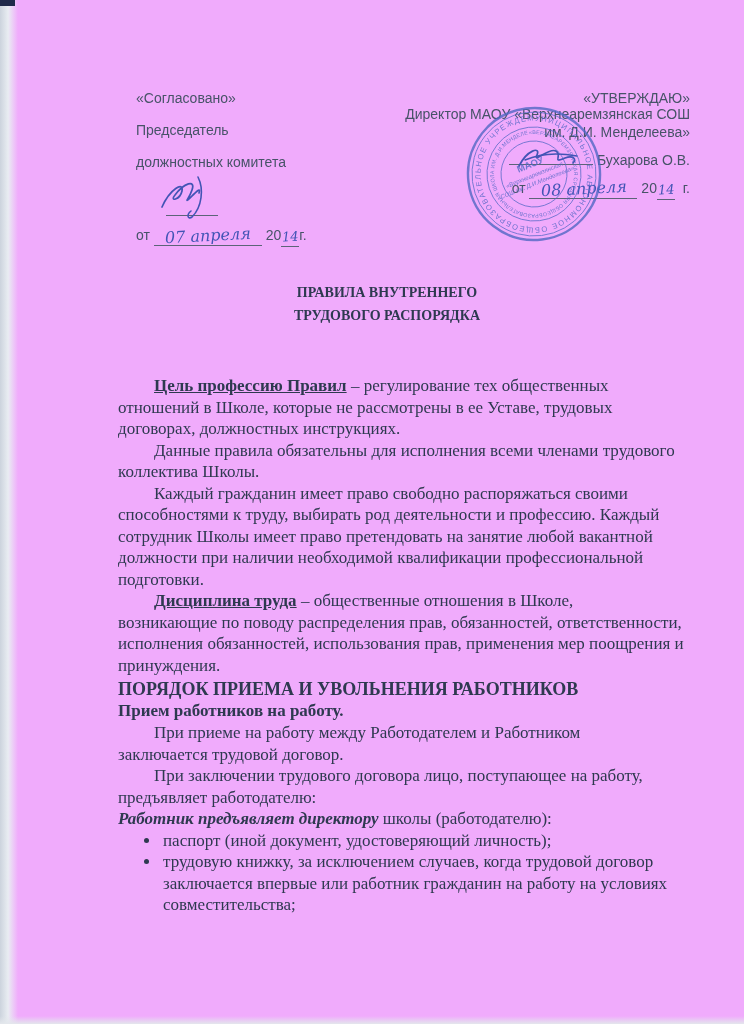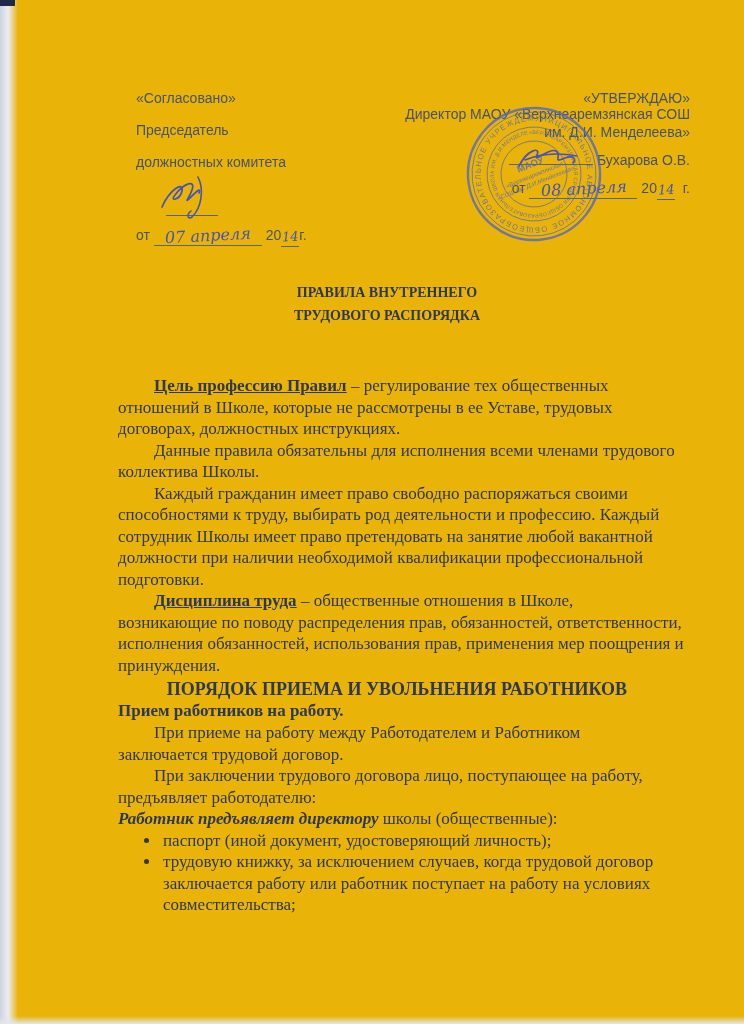--- a/index.html
+++ b/index.html
@@ -5,21 +5,21 @@
   :root{
     --ink:#2e3950;
     --sans-ink:#475368;
     --stamp-blue:#5268c5;
     --hand-blue:#4254b5;
     --line-col:#5b6478;
   }
   html,body{margin:0;padding:0;background:#8a8f98;}
   .page{
     position:relative;width:744px;height:1024px;margin:0 auto;
-    background:#eab308;overflow:hidden;
+    background:#f0abfc;overflow:hidden;
     font-family:"Liberation Serif",serif;color:var(--ink);
   }
   .edge-shadow{position:absolute;left:0;top:0;bottom:0;width:18px;
     background:linear-gradient(90deg,#ccd3dd 0%,#e9edf2 45%,rgba(255,255,255,0) 100%);}
   .bottom-shade{position:absolute;left:0;right:0;bottom:0;height:8px;
     background:linear-gradient(0deg,#e3e7ec,rgba(255,255,255,0));}
   .corner-mark{position:absolute;left:0;top:0;width:15px;height:6px;background:#20294a;}
 
   
   .sign-block{position:absolute;font-family:"Liberation Sans",sans-serif;
@@ -57,21 +57,21 @@
   
   .title-block{position:absolute;left:80px;top:281px;width:614px;text-align:center;}
   .title-line{font-weight:bold;font-size:14px;line-height:23px;}
   .subtitle{font-size:17px;line-height:23px;white-space:pre-line;}
 
   
   .content{position:absolute;left:118px;top:375px;width:594px;
     font-size:17px;line-height:21.5px;}
   .content p{margin:0;text-indent:36px;white-space:pre-line;}
   .h-sec{font-weight:bold;font-size:18px;line-height:22px;text-align:center;margin:0 0 17px 0;}
-  .h-sec2{font-weight:bold;font-size:18px;line-height:22px;text-align:center;
+  .h-sec2{font-weight:bold;font-size:18px;line-height:22px;text-align:left;
     margin:2px 36px 0 0;}
   .h-sub{font-weight:bold;margin:0;line-height:22px;}
   .lead-bu{font-weight:bold;text-decoration:underline;}
   .lead-bi{font-weight:bold;font-style:italic;}
   .no-indent{text-indent:0 !important;}
   ul.blist{margin:0;padding-left:43px;}
   ul.blist li{margin:0;padding-left:2px;white-space:pre-line;}
 </style>
 </head>
 <body>
@@ -164,22 +164,22 @@
 исполнения обязанностей, использования прав, применения мер поощрения и
 принуждения.</span></p>
 
     <div class="h-sec2">ПОРЯДОК ПРИЕМА И УВОЛЬНЕНИЯ РАБОТНИКОВ</div>
     <div class="h-sub">Прием работников на работу.</div>
 
     <p>При приеме на работу  между Работодателем и Работником
 заключается трудовой договор.</p>
     <p>При заключении трудового договора лицо, поступающее на работу,
 предъявляет работодателю:</p>
-    <p class="no-indent"><span class="lead-bi">Работник предъявляет директору</span><span> школы (общественные):</span></p>
+    <p class="no-indent"><span class="lead-bi">Работник предъявляет директору</span><span> школы (работодателю):</span></p>
 
     <ul class="blist">
       <li>паспорт (иной документ, удостоверяющий личность);</li>
       <li>трудовую книжку, за исключением случаев, когда трудовой договор
-заключается работу или работник поступает на работу на условиях
+заключается впервые или работник гражданин на работу на условиях
 совместительства;</li>
     </ul>
   </div>
 </div>
 
 </body></html>

